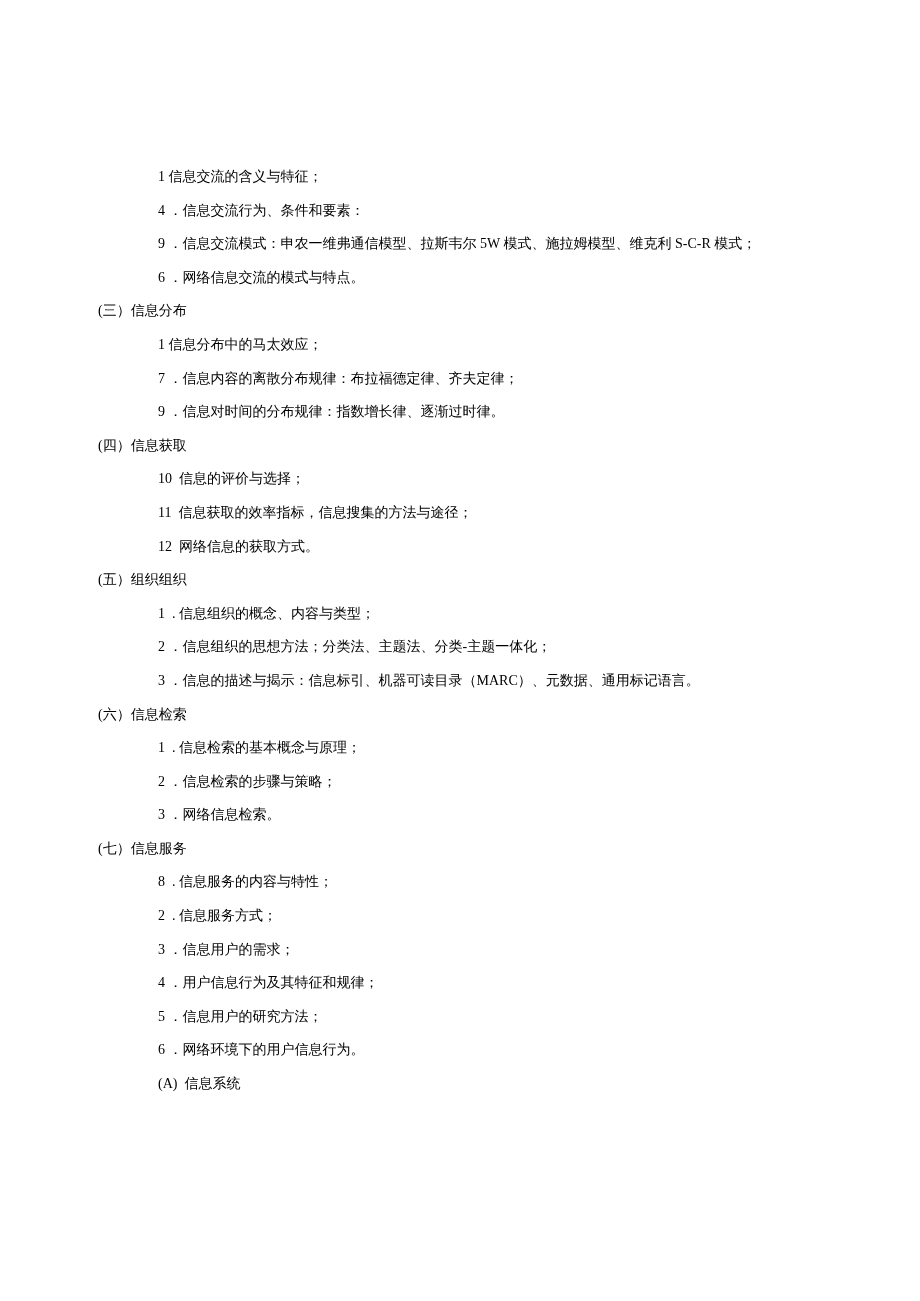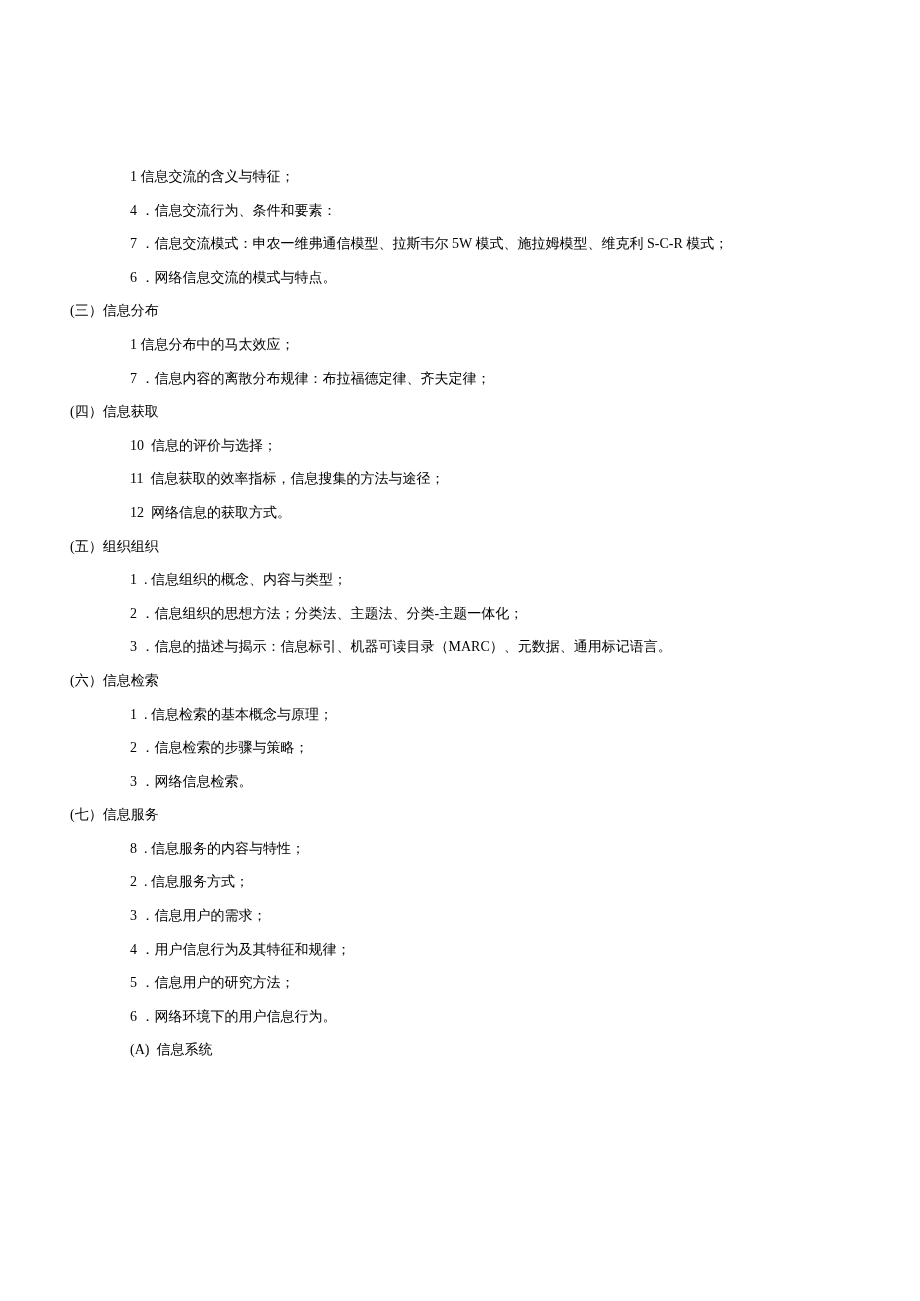--- a/index.html
+++ b/index.html
@@ -6,40 +6,41 @@
     margin: 0;
     padding: 0;
     background: #ffffff;
     font-family: "SimSun", "宋体", serif;
     font-size: 14px;
     color: #000;
     line-height: 2.4;
     width: 920px;
   }
   .page {
-    padding: 160px 70px 100px 70px;
+    padding: 160px 70px 100px 98px;
   }
   .line {
     white-space: pre;
   }
   .indent-1 { padding-left: 0; }
   .indent-2 { padding-left: 60px; }
   .indent-3 { padding-left: 60px; }
 </style>
 </head>
 <body>
 
 <div class="page" id="page-root">
     <div class="line indent-2">1 信息交流的含义与特征；</div>
     <div class="line indent-2">4 ．信息交流行为、条件和要素：</div>
-    <div class="line indent-2">7 ．信息交流模式：申农一维弗通信模型、拉斯韦尔 5W 模式、施拉姆模型、维克利 S-C-R 模式；</div>
+    <div class="line indent-2">9 ．信息交流模式：申农一维弗通信模型、拉斯韦尔 5W 模式、施拉姆模型、维克利 S-C-R 模式；</div>
     <div class="line indent-2">6 ．网络信息交流的模式与特点。</div>
     <div class="line indent-1">(三）信息分布</div>
     <div class="line indent-2">1 信息分布中的马太效应；</div>
     <div class="line indent-2">7 ．信息内容的离散分布规律：布拉福德定律、齐夫定律；</div>
+    <div class="line indent-2">9 ．信息对时间的分布规律：指数增长律、逐渐过时律。</div>
     <div class="line indent-1">(四）信息获取</div>
     <div class="line indent-2">10  信息的评价与选择；</div>
     <div class="line indent-2">11  信息获取的效率指标，信息搜集的方法与途径；</div>
     <div class="line indent-2">12  网络信息的获取方式。</div>
     <div class="line indent-1">(五）组织组织</div>
     <div class="line indent-2">1  . 信息组织的概念、内容与类型；</div>
     <div class="line indent-2">2 ．信息组织的思想方法；分类法、主题法、分类-主题一体化；</div>
     <div class="line indent-2">3 ．信息的描述与揭示：信息标引、机器可读目录（MARC）、元数据、通用标记语言。</div>
     <div class="line indent-1">(六）信息检索</div>
     <div class="line indent-2">1  . 信息检索的基本概念与原理；</div>

